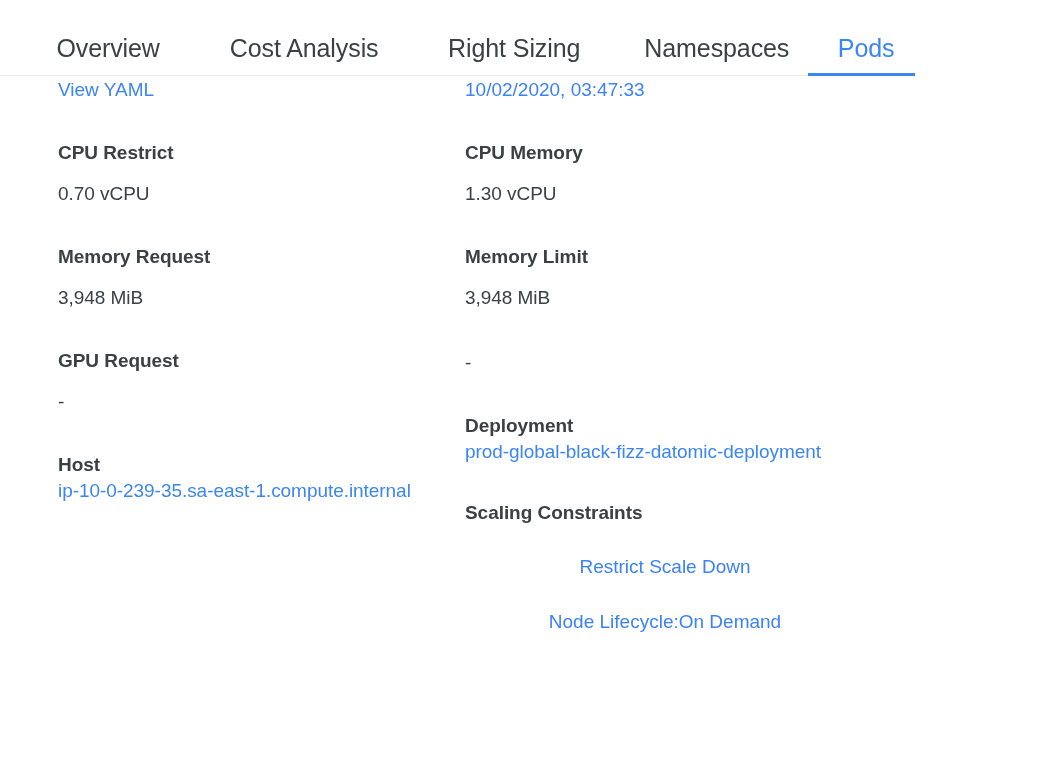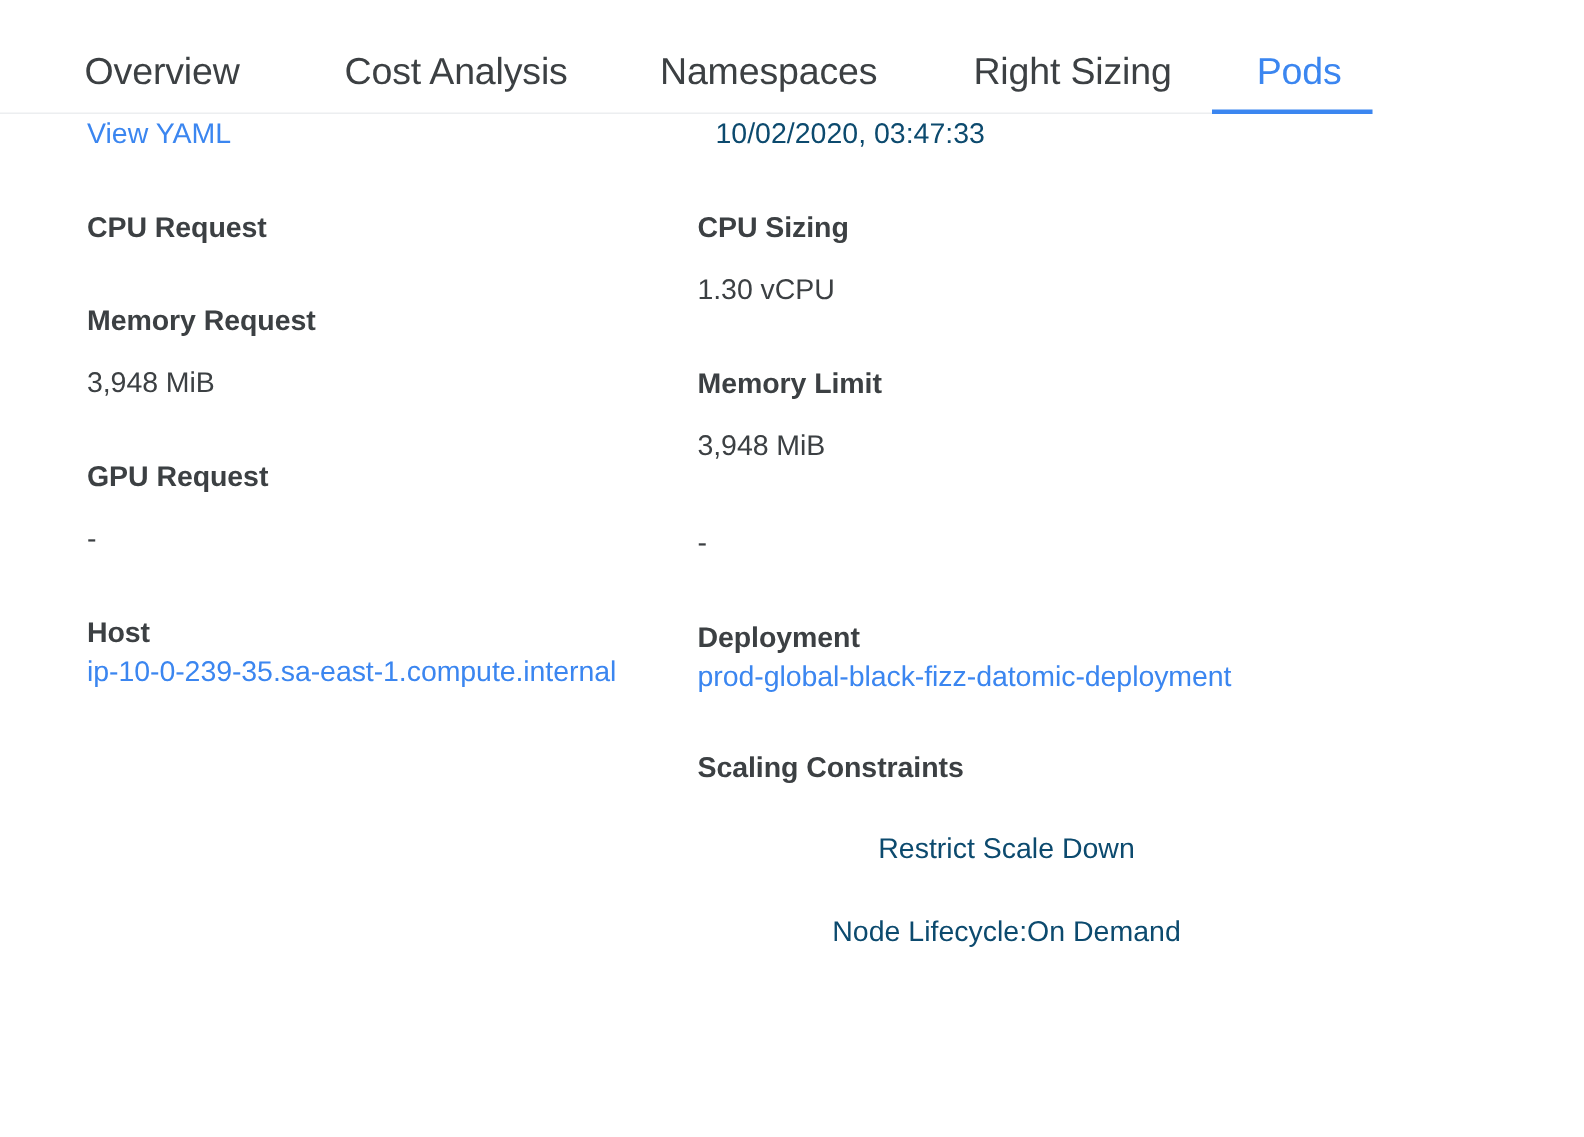--- a/index.html
+++ b/index.html
@@ -117,23 +117,22 @@
   }
 
   .link-standalone {
     display: block;
     font-size: 19px;
     line-height: 27px;
   }
 
   .plain-value {
     font-size: 19px;
-    color: #0c4a6e;
+    color: #3b82f6;
     line-height: 27px;
-    margin-left: 12px;
   }
   .gap-lv     { margin-top: 15px; }  
   .gap-group  { margin-top: 38px; }  
   .gap-sect   { margin-top: 36px; }
   .gap-item   { margin-top: 28px; text-align: center; }
 </style>
 </head>
 <body>
 
 <div class="page">
@@ -142,44 +141,45 @@
     <div class="tabs">
 
       <button class="tab tab-0">
         <span>Overview</span>
       </button>
 
       <button class="tab tab-1">
         <span>Cost Analysis</span>
       </button>
 
+      <button class="tab tab-2">
+        <span>Right Sizing</span>
+      </button>
+
       <button class="tab tab-3">
         <span>Namespaces</span>
-      </button>
-
-      <button class="tab tab-2">
-        <span>Right Sizing</span>
       </button>
 
       <button class="tab tab-4 active">
         <span>Pods</span>
         <span class="tab-underline"></span>
       </button>
 
     </div>
   </div>
 
   <div class="detail">
 
     <div class="col col-left">
 
       <a class="link-standalone" href="#">View YAML</a>
 
       <div class="field gap-group">
-        <div class="field-label">CPU Request</div>
+        <div class="field-label">CPU Restrict</div>
+        <div class="field-value gap-lv">0.70 vCPU</div>
       </div>
 
       <div class="field gap-group">
         <div class="field-label">Memory Request</div>
         <div class="field-value gap-lv">3,948 MiB</div>
       </div>
 
       <div class="field gap-group">
         <div class="field-label">GPU Request</div>
         <div class="field-value gap-lv">-</div>
@@ -190,21 +190,21 @@
         <a class="field-value link gap-lv" href="#">ip-10-0-239-35.sa-east-1.compute.internal</a>
       </div>
 
     </div>
 
     <div class="col col-right">
 
       <div class="plain-value">10/02/2020, 03:47:33</div>
 
       <div class="field gap-group">
-        <div class="field-label">CPU Sizing</div>
+        <div class="field-label">CPU Memory</div>
         <div class="field-value gap-lv">1.30 vCPU</div>
       </div>
 
       <div class="field gap-group">
         <div class="field-label">Memory Limit</div>
         <div class="field-value gap-lv">3,948 MiB</div>
       </div>
 
       <div class="field gap-group">
         <div class="field-value gap-lv">-</div>

